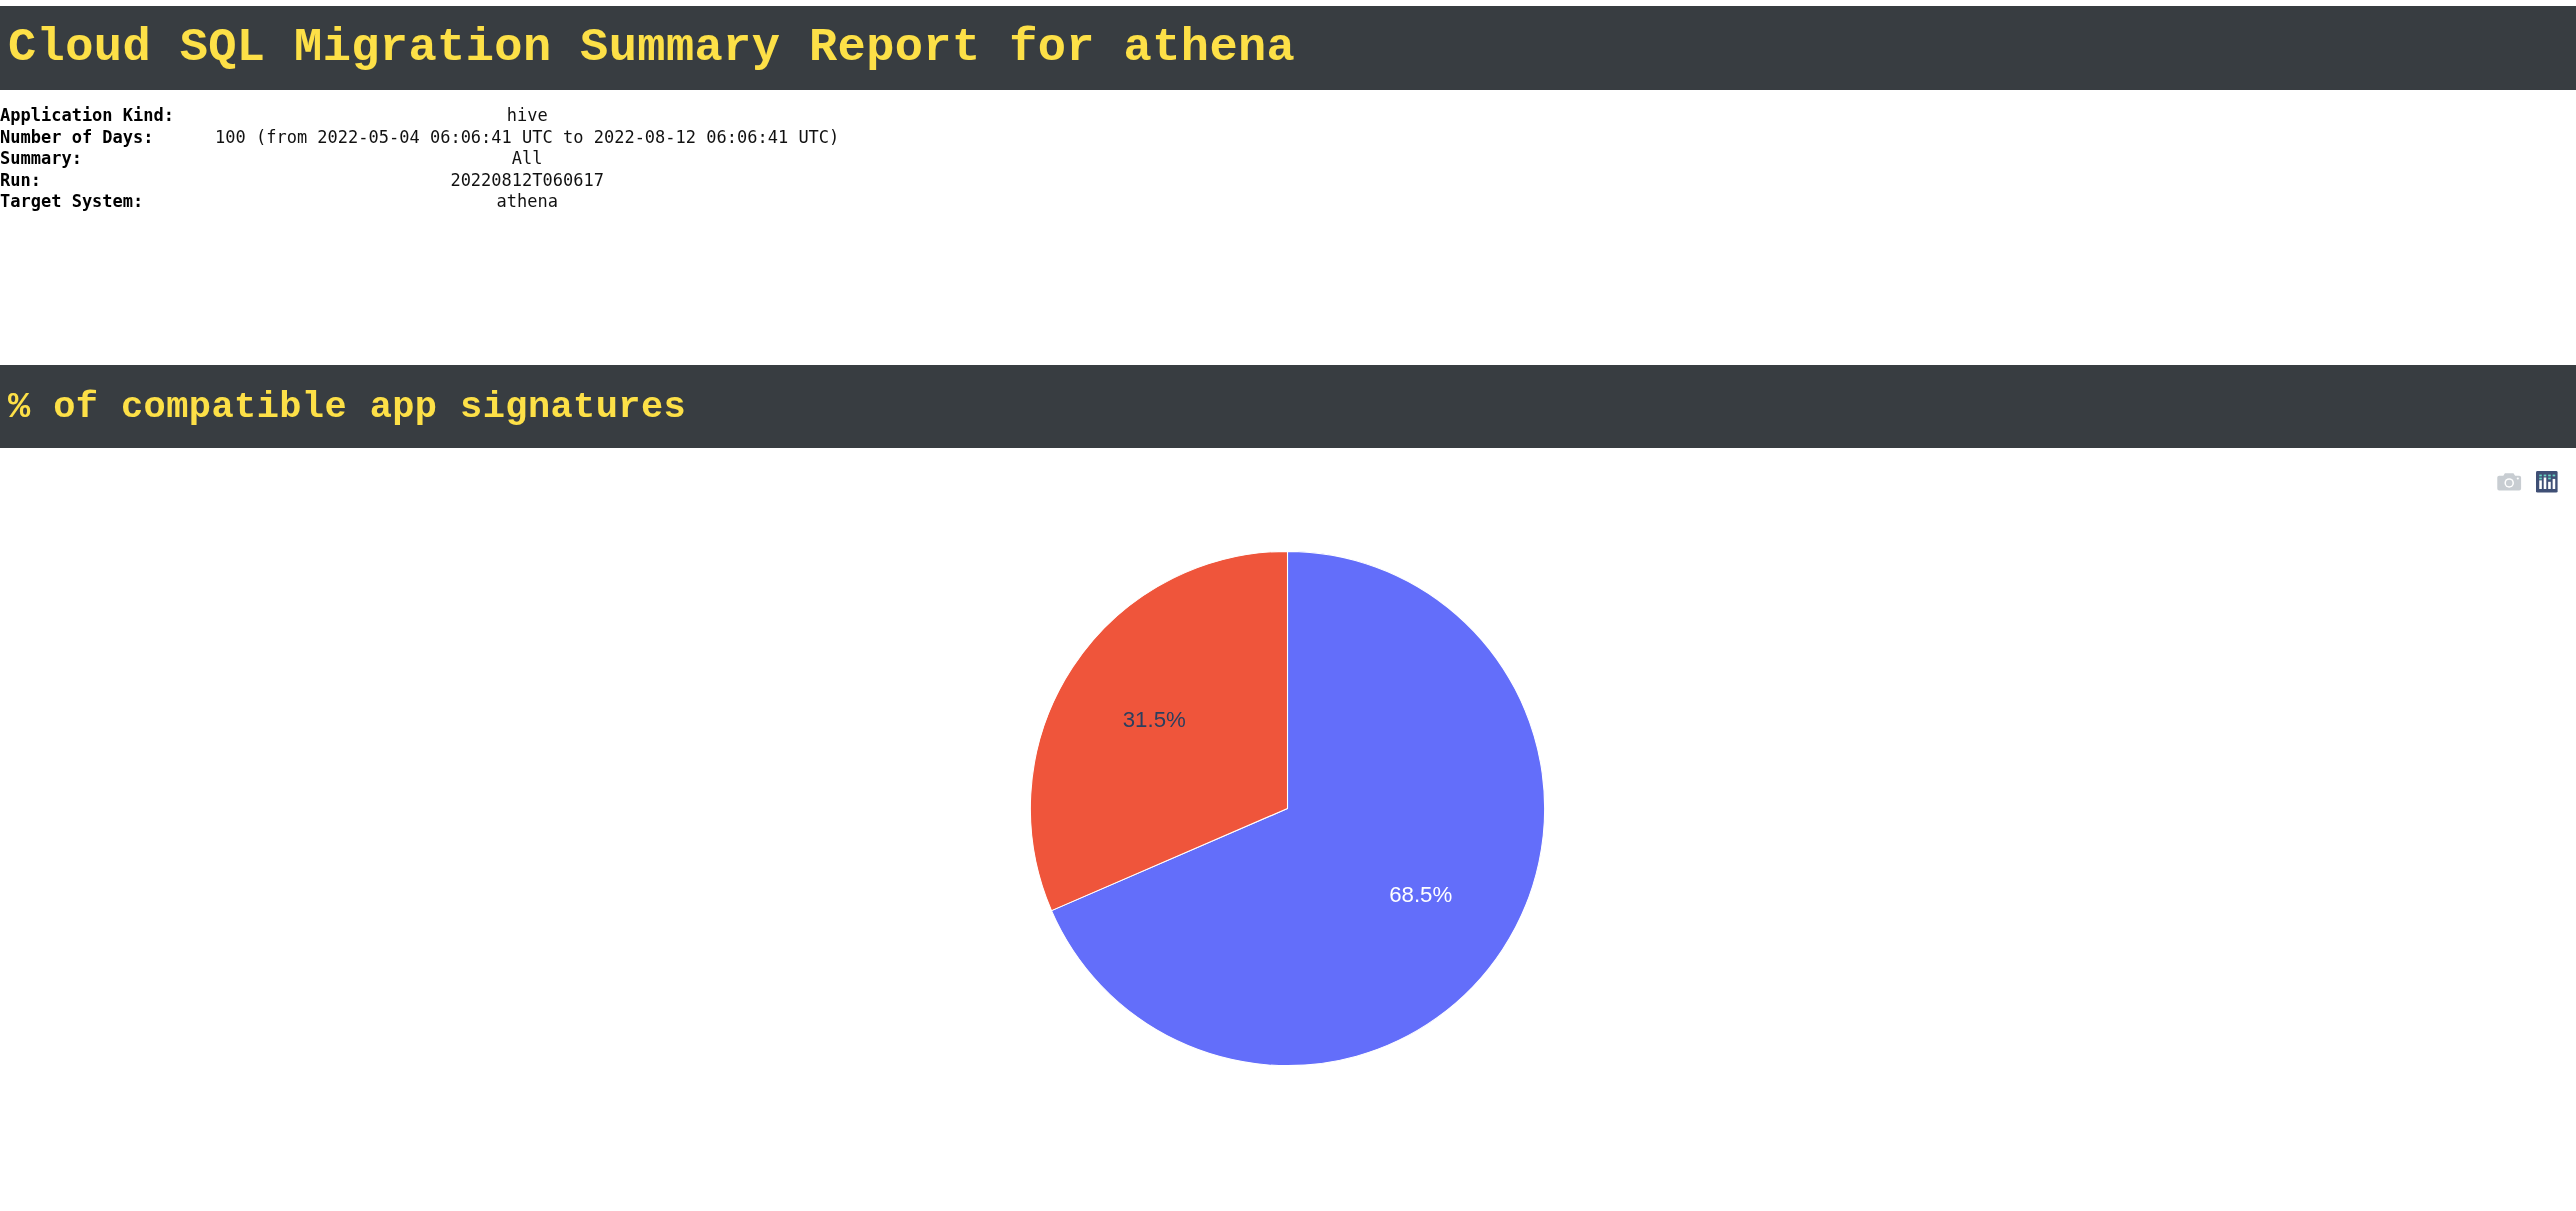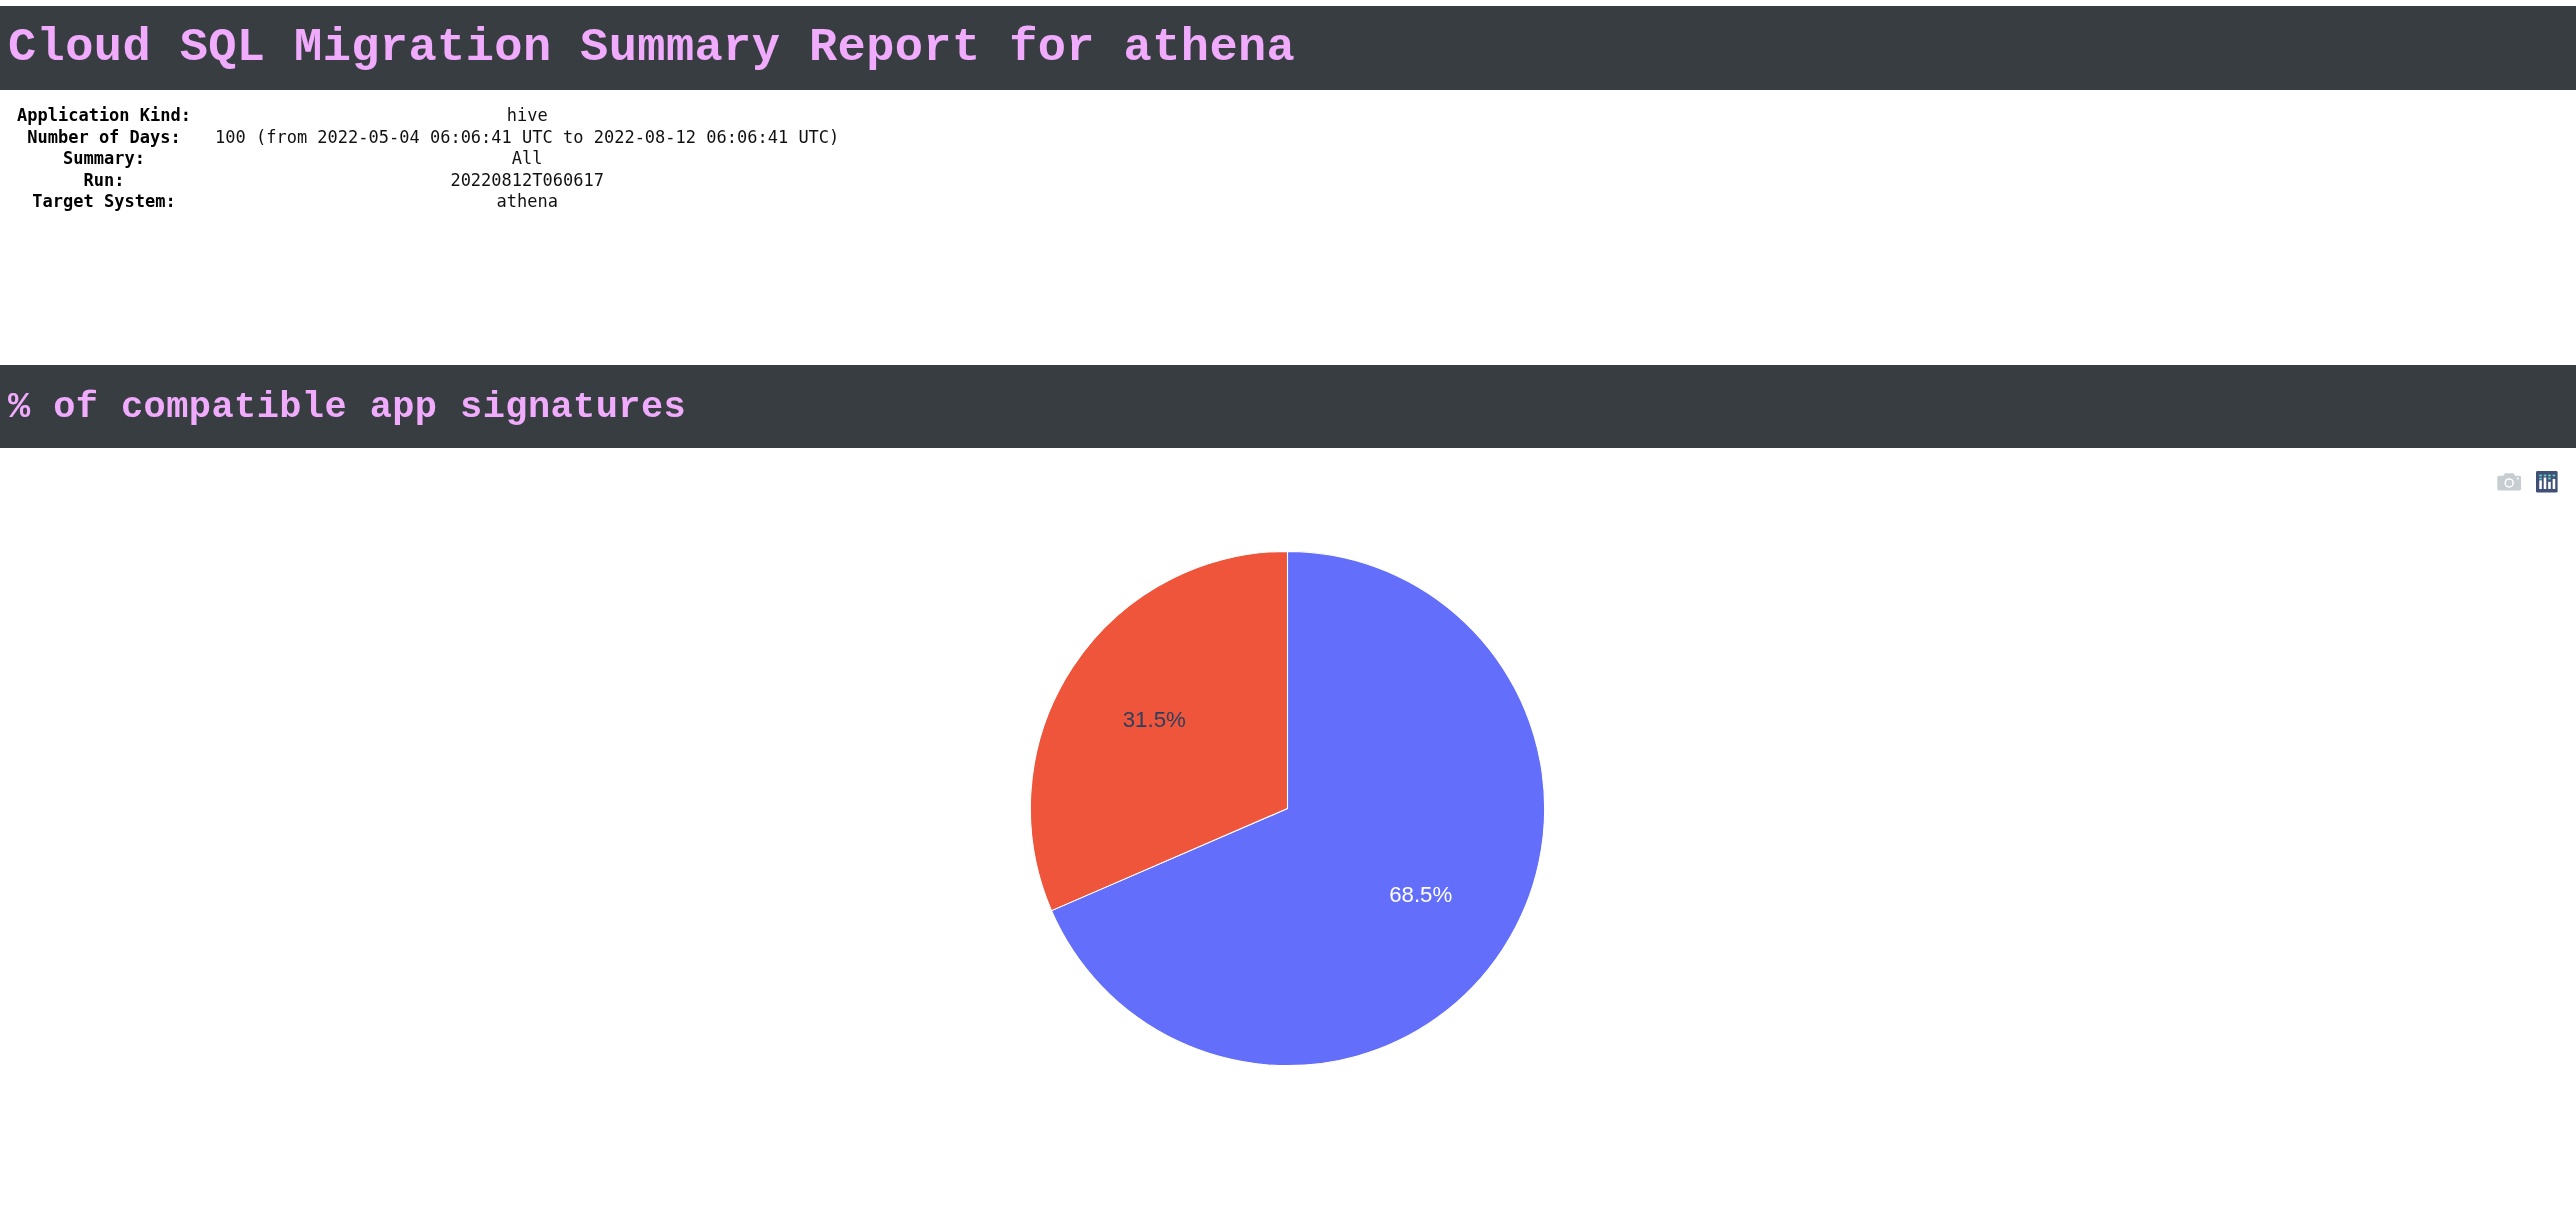--- a/index.html
+++ b/index.html
@@ -16,21 +16,21 @@
     font-family: "Liberation Serif", serif;
     -webkit-font-smoothing: antialiased;
   }
 
   
   .banner {
     position: absolute;
     left: 0;
     width: 2576px;
     background: #383d41;
-    color: #f0abfc;
+    color: #fde047;
     font-family: "Liberation Mono", "DejaVu Sans Mono", monospace;
     font-weight: 700;
     letter-spacing: 0.4px;
     display: flex;
     align-items: center;
     box-sizing: border-box;
     padding-left: 8px;
   }
   #report-title-banner {
     top: 5.8px;
@@ -55,21 +55,21 @@
     font-size: 18px;
     line-height: 21.6px;
   }
   #report-meta tr { height: 21.6px; }
   #report-meta td {
     padding: 0;
     vertical-align: top;
     white-space: nowrap;
   }
   #report-meta td.meta-label {
-    text-align: center;
+    text-align: left;
     font-family: "DejaVu Sans Mono", "Liberation Mono", monospace;
     font-weight: 700;
     font-size: 17px;
     color: #000000;
     padding-right: 7px;
     width: 208px;
   }
   #report-meta td.meta-value {
     text-align: center;
     font-family: "DejaVu Sans Mono", "Liberation Mono", monospace;

